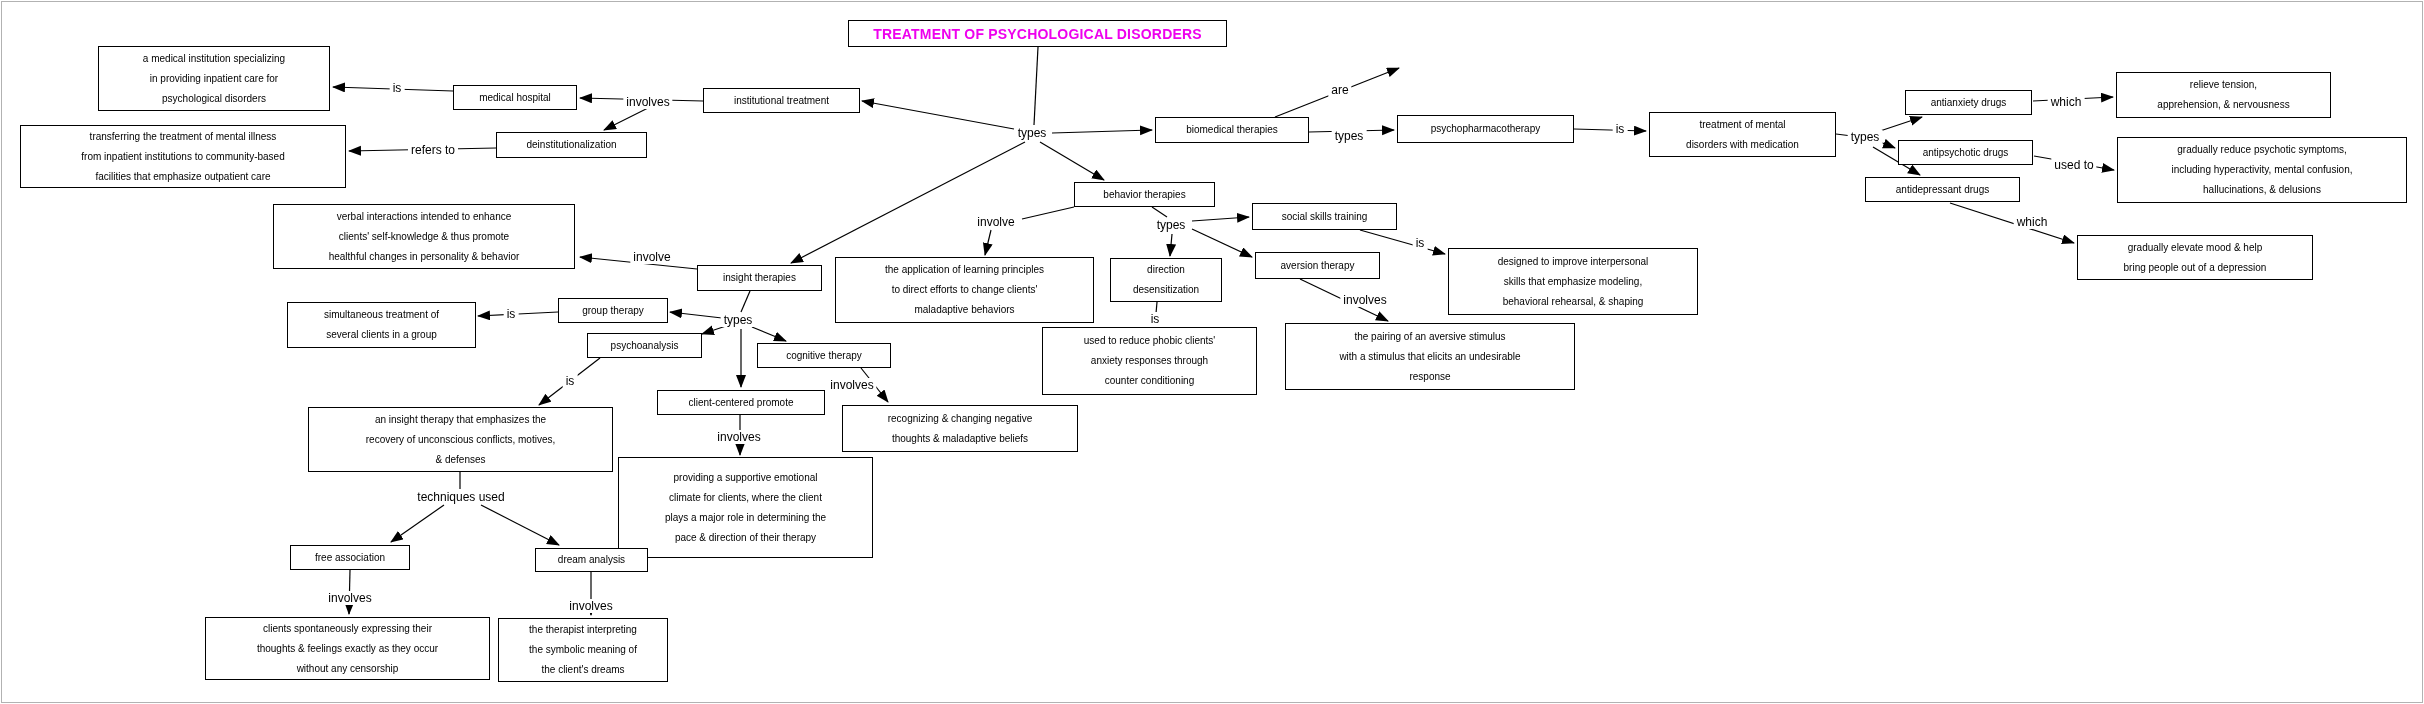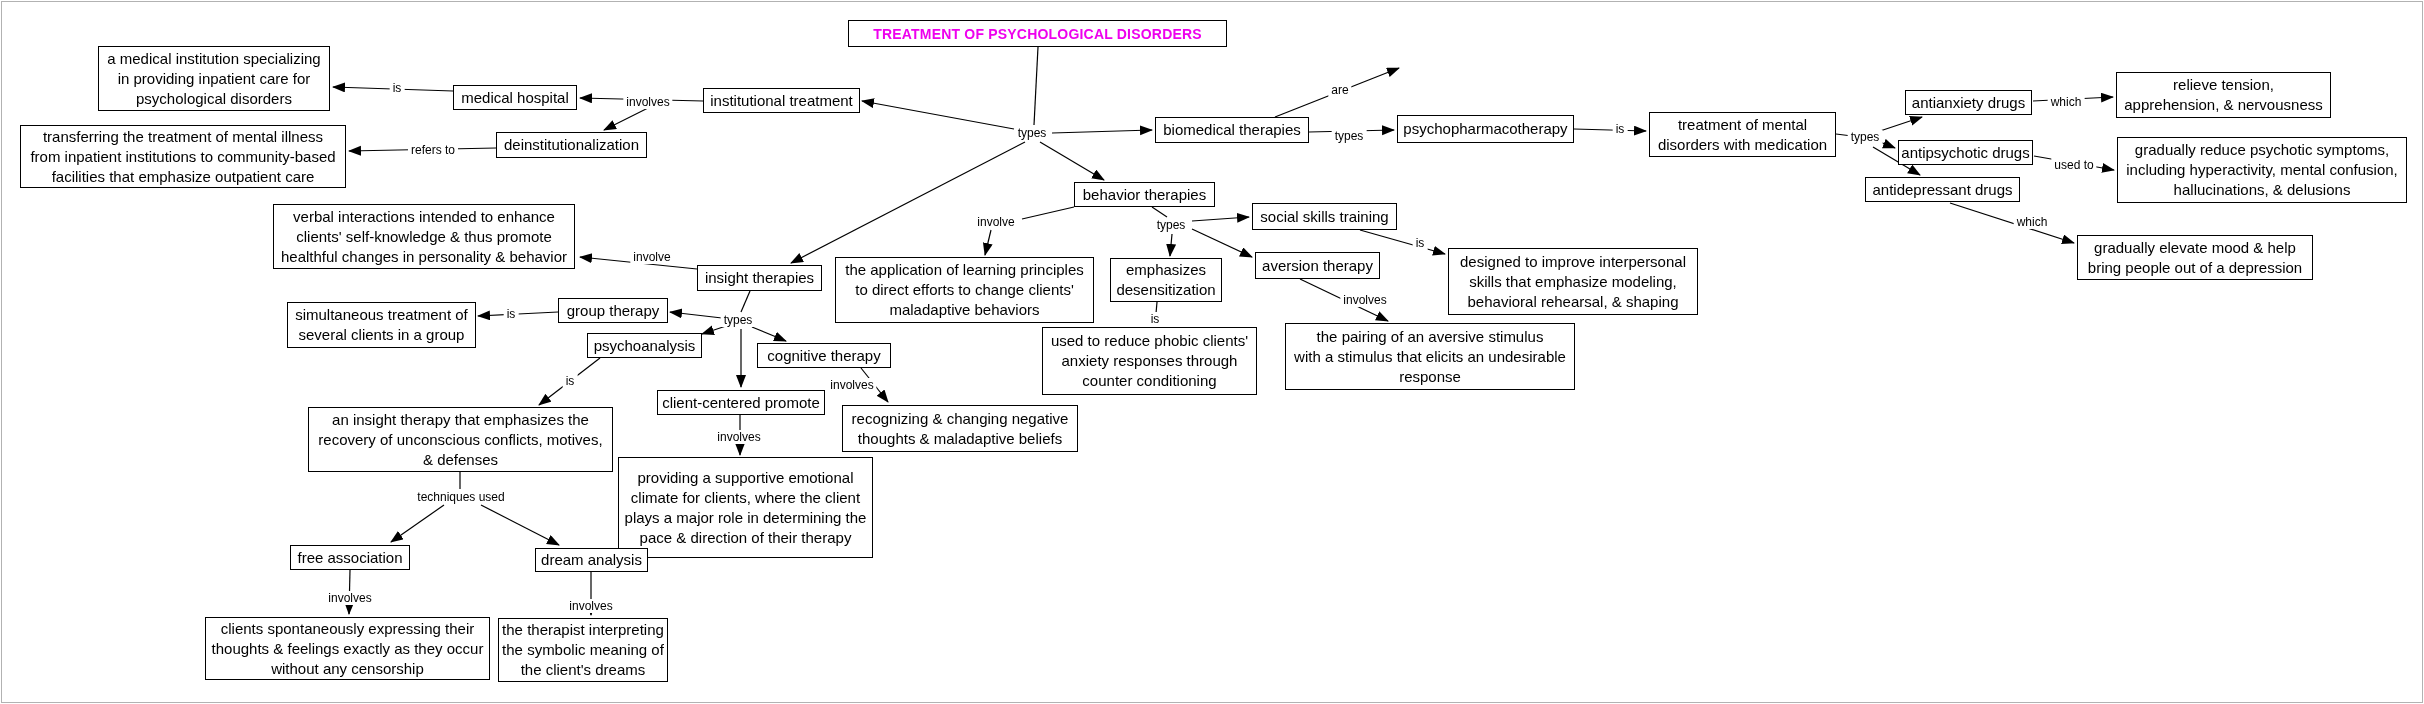--- a/index.html
+++ b/index.html
@@ -6,21 +6,21 @@
   .canvas{
     position:relative;width:2424px;height:704px;background:#ffffff;
     font-family:"Liberation Sans","DejaVu Sans",sans-serif;overflow:hidden;
   }
   .frame{position:absolute;left:1px;top:1px;right:1px;bottom:1px;border:1px solid #b2b2b2;pointer-events:none;}
   svg.wires{position:absolute;left:0;top:0;}
   svg.wires line{stroke:#000;stroke-width:1.2px;}
   .node{
     position:absolute;box-sizing:border-box;background:#fff;border:1.5px solid #000;
     display:flex;align-items:center;justify-content:center;text-align:center;
-    font-size:15px;line-height:20px;color:#000;padding:0 2px;white-space:pre-line;
+    font-size:10px;line-height:20px;color:#000;padding:0 2px;white-space:pre-line;
   }
   .title-node{font-weight:bold;font-size:14px;letter-spacing:.2px;white-space:nowrap;}
   .link-label{
     position:absolute;transform:translate(-50%,-50%);background:#fff;color:#000;
     font-size:12px;line-height:14px;padding:0 3px;white-space:nowrap;
   }
 </style>
 </head>
 <body>
 
@@ -128,21 +128,21 @@
 including hyperactivity, mental confusion,
 hallucinations, &amp; delusions</div>
   <div class="node" style="left:2077px;top:235px;width:236px;height:45px">gradually elevate mood &amp; help
 bring people out of a depression</div>
 
   <div class="node" style="left:1074px;top:182px;width:141px;height:25px">behavior therapies</div>
   <div class="node" style="left:835px;top:257px;width:259px;height:66px">the application of learning principles
 to direct efforts to change clients'
 maladaptive behaviors</div>
   <div class="node" style="left:1252px;top:203px;width:145px;height:27px">social skills training</div>
-  <div class="node" style="left:1110px;top:258px;width:112px;height:44px">emphasizes
+  <div class="node" style="left:1110px;top:258px;width:112px;height:44px">direction
 desensitization</div>
   <div class="node" style="left:1255px;top:252px;width:125px;height:27px">aversion therapy</div>
   <div class="node" style="left:1448px;top:248px;width:250px;height:67px">designed to improve interpersonal
 skills that emphasize modeling,
 behavioral rehearsal, &amp; shaping</div>
   <div class="node" style="left:1042px;top:327px;width:215px;height:68px">used to reduce phobic clients'
 anxiety responses through
 counter conditioning</div>
   <div class="node" style="left:1285px;top:323px;width:290px;height:67px">the pairing of an aversive stimulus
 with a stimulus that elicits an undesirable

